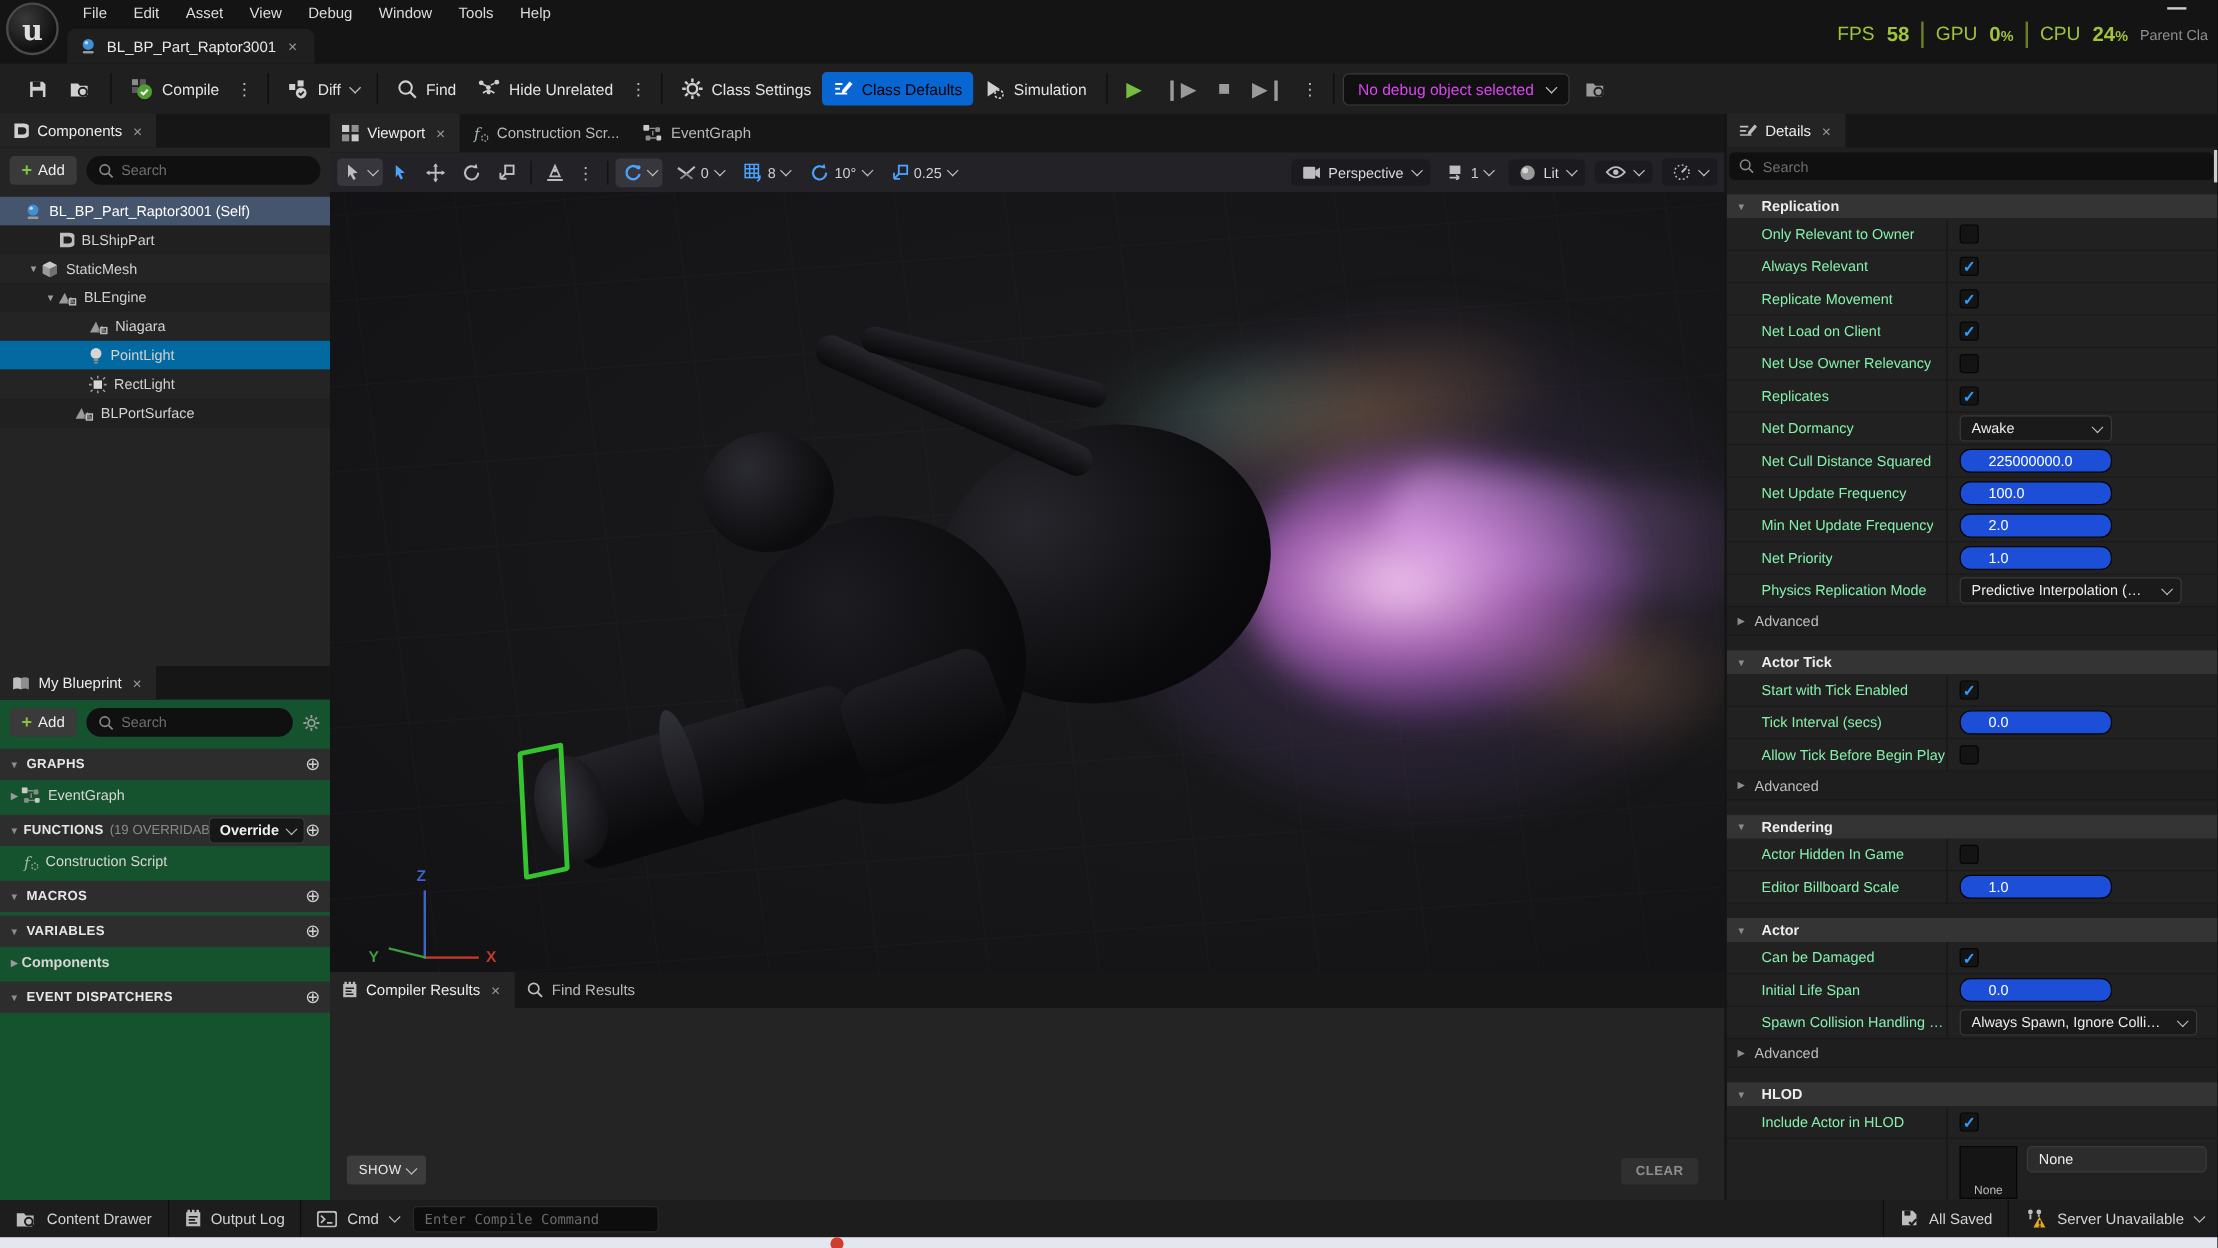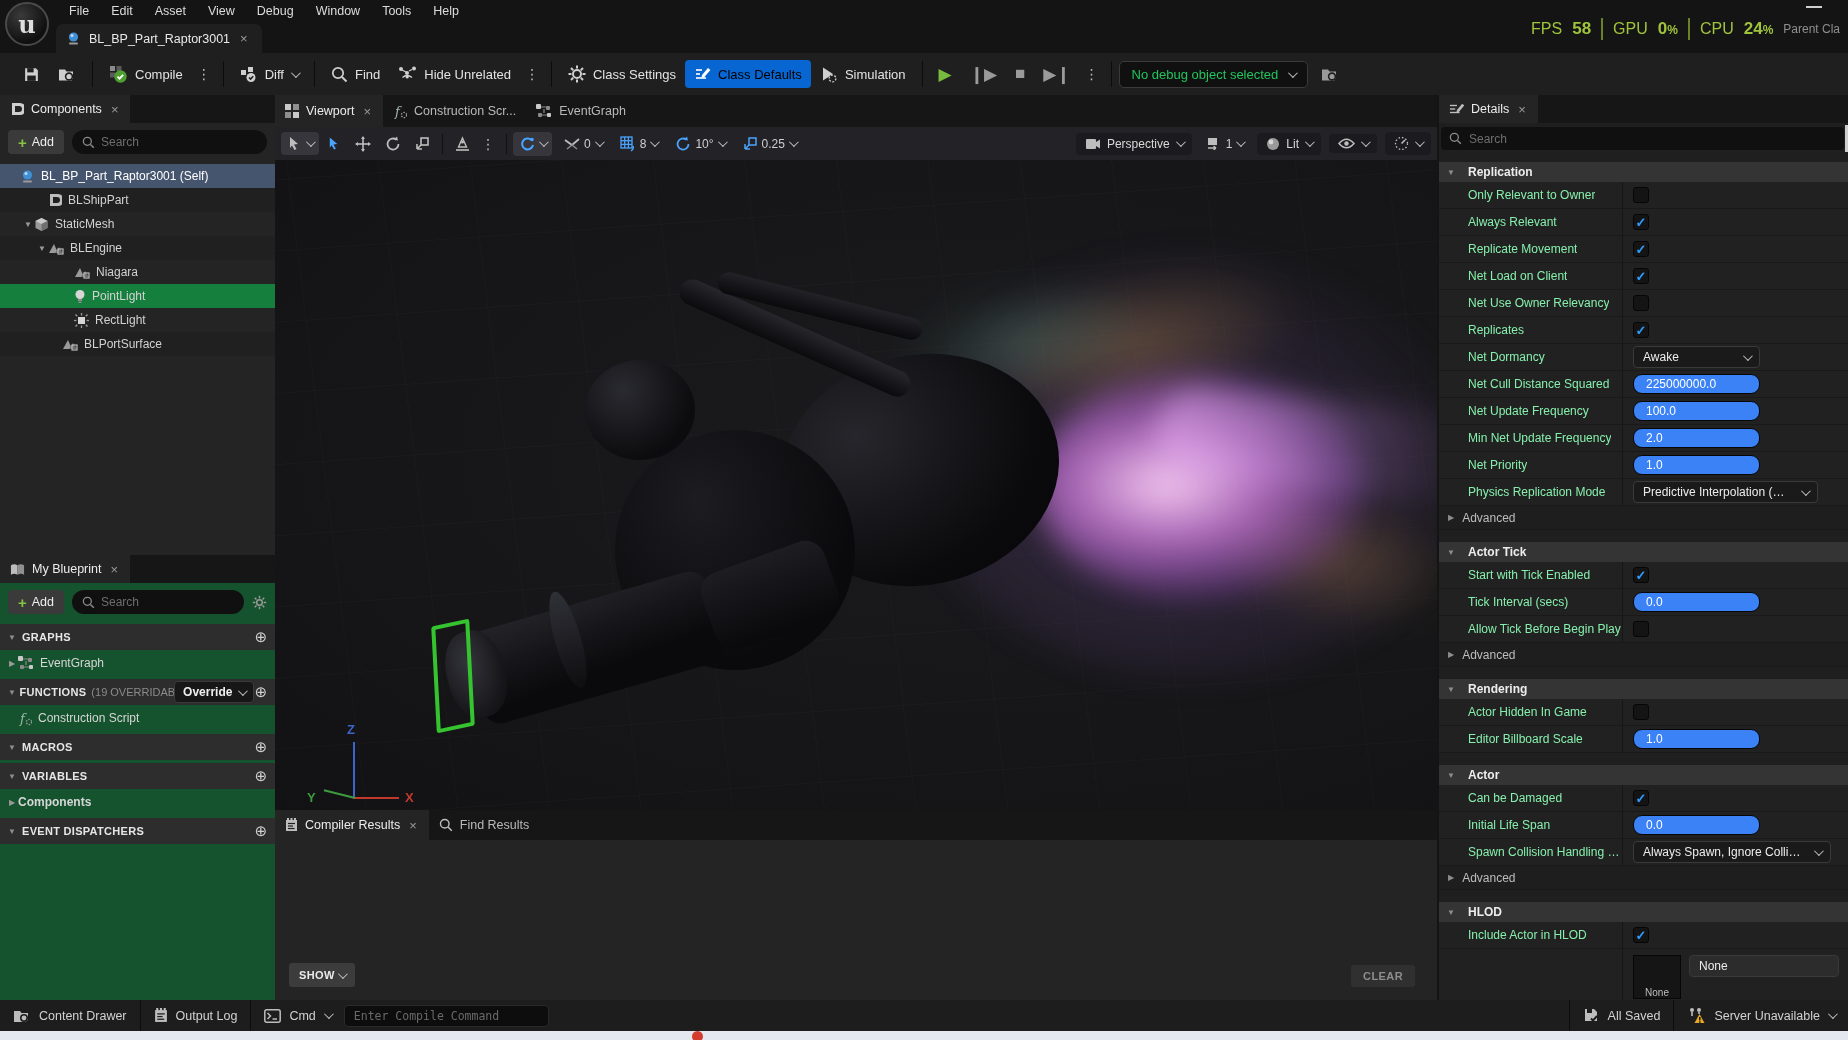--- a/index.html
+++ b/index.html
@@ -32,21 +32,21 @@
   #toolbar { left:0; top:53px; width:1848px; height:42px; background:#1f1f1f;
     display:flex; align-items:center; }
   .tb-btn { display:flex; align-items:center; gap:7px; padding:6px 9px; color:#e3e3e3;
     font-size:13px; border-radius:4px; white-space:nowrap; }
   .tb-sep { width:1px; height:26px; background:#0c0c0c; margin:0 7px; }
   .tb-dots { color:#bdbdbd; font-size:14px; padding:0 5px; letter-spacing:0; }
   .tb-primary { background:#0866d2; color:#000000; }
   .play { font-size:17px; padding:4px 9px; color:#9a9a9a; }
   .play-green { color:#77bb3f; }
   #debug-combo { display:flex; align-items:center; gap:10px; background:#101010;
-    border:1px solid #3a3a3a; border-radius:5px; padding:5px 12px; color:#22c55e; font-size:13px; }
+    border:1px solid #3a3a3a; border-radius:5px; padding:5px 12px; color:#d946ef; font-size:13px; }
   .chev { display:inline-block; width:7px; height:7px; border-right:1.6px solid #bdbdbd;
     border-bottom:1.6px solid #bdbdbd; transform:rotate(45deg) translateY(-2px); }
 
   
   .tabstrip { background:#161616; display:flex; align-items:flex-end; }
   .ptab { height:100%; display:flex; align-items:center; gap:7px; padding:0 10px;
     color:#b9b9b9; font-size:12.5px; white-space:nowrap; }
   .ptab.active { background:#242424; color:#ececec; }
   .searchpill { background:#101010; border-radius:12px; display:flex; align-items:center;
     gap:6px; padding:0 10px; color:#6e6e6e; height:24px; }
@@ -94,21 +94,21 @@
   }
   .blurred { position:absolute; filter:blur(14px); border-radius:50%; }
 
   #gizmo { position:absolute; left:30px; top:560px; width:130px; height:100px; }
   #gizmo .axis-label { position:absolute; font-size:13px; font-weight:bold; }
 
   
   #compiler { left:275px; top:810px; width:1162px; height:190px; background:#242424; }
   #show-btn { position:absolute; left:14px; bottom:13px; background:#3c3c3c; border-radius:3px;
     height:24px; display:flex; align-items:center; gap:3px; padding:0 10px; color:#eaeaea;
-    font-size:11px; font-weight:bold; letter-spacing:.4px; }
+    font-size:11px; font-weight:normal; letter-spacing:.4px; }
   #clear-btn { position:absolute; right:22px; bottom:13px; background:#303030; border-radius:3px;
     height:22px; display:flex; align-items:center; padding:0 12px; color:#8e8e8e;
     font-size:11px; font-weight:bold; letter-spacing:.4px; }
 
   
   #details-panel { left:1439px; top:95px; width:409px; height:905px; background:#1f1f1f; overflow:hidden; }
   #details-search { position:absolute; left:2px; top:32px; width:403px; height:23px; background:#101010;
     border-radius:4px; display:flex; align-items:center; gap:7px; padding:0 8px; color:#6e6e6e; }
   #details-scrollthumb { position:absolute; right:0; top:30px; width:3px; height:27px; background:#cfcfcf; }
   #details-body { position:absolute; left:0; top:55px; width:409px; height:850px; }
@@ -117,22 +117,22 @@
   .d-row { height:27px; display:flex; align-items:stretch; background:#212121;
     border-bottom:1px solid #191919; }
   .d-name { width:184px; display:flex; align-items:center; padding-left:29px; color:#86efac;
     border-right:1px solid #161616; white-space:nowrap; overflow:hidden; text-overflow:ellipsis; }
   .d-name span { overflow:hidden; text-overflow:ellipsis; }
   .d-value { flex:1; display:flex; align-items:center; padding-left:10px; }
   .d-adv { height:24px; background:#1e1e1e; display:flex; align-items:center; gap:8px;
     padding:0 9px; color:#bdbdbd; border-bottom:1px solid #191919; }
   .cb { width:16px; height:16px; background:#141414; border:1px solid #060606; border-radius:3px;
     display:flex; align-items:center; justify-content:center; color:#2f9bff; font-size:13px; font-weight:bold; }
-  .d-input { width:127px; height:20px; background:#3b82f6; border:1px solid #060606; border-radius:9px;
-    display:flex; align-items:center; padding:0 12px; color:#fff; }
+  .d-input { width:127px; height:20px; background:#1d4ed8; border:1px solid #060606; border-radius:9px;
+    display:flex; align-items:center; padding:0 23px; color:#fff; }
   .d-combo { height:22px; background:#1a1a1a; border:1px solid #3a3a3a; border-radius:4px;
     display:flex; align-items:center; gap:8px; padding:0 9px; color:#ececec; white-space:nowrap; }
   .asset-thumb { width:48px; height:44px; background:#151515; border:1px solid #060606;
     display:flex; align-items:flex-end; justify-content:center; color:#bdbdbd; font-size:10px; }
 
   
   #statusbar { left:0; top:1000px; width:1848px; height:31px; background:#1d1d1d;
     display:flex; align-items:center; }
   .sb-btn { display:flex; align-items:center; gap:8px; padding:0 13px; height:31px;
     color:#d2d2d2; font-size:12.5px; white-space:nowrap; }
@@ -368,21 +368,21 @@
           <span class="tree-expander"></span>
           <span class="tree-icon">
             <svg width="16" height="14" viewBox="0 0 16 14">
               <path d="M1 12L6 3l4 9z" fill="#9a9a9a"></path>
               <path d="M7 12l4-6 4 6z" fill="#6f6f6f"></path>
               <rect x="10" y="8" width="5" height="5" fill="none" stroke="#bdbdbd" stroke-width="1.2"></rect>
             </svg>
           </span>
           <span>Niagara</span>
         </div>
-        <div class="tree-row" style="background: #15803d;">
+        <div class="tree-row" style="background: #0369a1;">
           <span style="width: 62px; flex: 0 0 62px;"></span>
           <span class="tree-expander"></span>
           <span class="tree-icon">
             <svg width="12" height="15" viewBox="0 0 12 15">
               <circle cx="6" cy="5.5" r="4.5" fill="#d6d6d6"></circle>
               <rect x="4" y="10" width="4" height="2" fill="#8a8a8a"></rect>
               <rect x="4.5" y="12.5" width="3" height="1.5" fill="#8a8a8a"></rect>
             </svg>
           </span>
           <span>PointLight</span>

